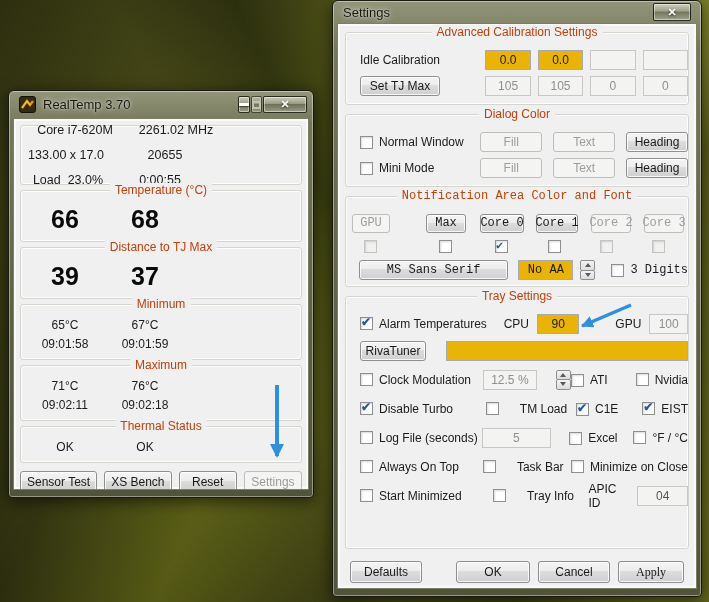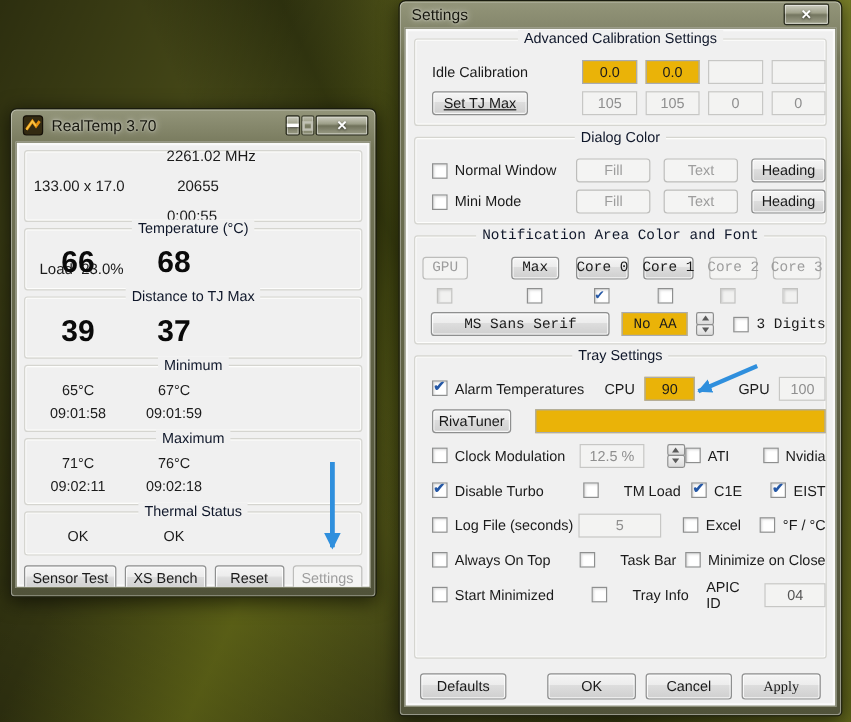--- a/index.html
+++ b/index.html
@@ -43,21 +43,21 @@
     background:#f0f0f0;
     border:1px solid #7c7f66;
     box-shadow:inset 0 0 0 2px #fafafa;
     position:relative; overflow:hidden;
   }
 
   
   .group { position:relative; border:1px solid #d5d5d0; border-radius:3px;
     box-shadow:inset 0 0 0 1px #fdfdfc; }
   .gl { position:absolute; top:-8px; left:50%; transform:translateX(-50%);
-    background:#f0f0f0; padding:0 5px; white-space:nowrap; font-size:12px; color:#0f172a; }
+    background:#f0f0f0; padding:0 5px; white-space:nowrap; font-size:12px; color:#c2410c; }
 
   
   .btn { display:inline-flex; align-items:center; justify-content:center;
     height:20px; padding:0 6px; font-size:12px; color:#1a1a1a;
     background:linear-gradient(180deg,#f5f5f5,#ececec 45%,#dddddd 46%,#cfcfcf);
     border:1px solid #8e8f8f; border-radius:3px;
     box-shadow:inset 0 0 0 1px rgba(255,255,255,.8); cursor:default; white-space:nowrap; }
   .btn.dis { color:#9d9d9d; background:#f4f4f3; border-color:#bdbdbb; box-shadow:none; }
   .field { height:20px; background:#eab308; border:1px solid #a9abb0;
     display:inline-flex; align-items:center; justify-content:center;
@@ -84,21 +84,21 @@
   #rt .client { height:372px; padding:6px 6px 5px 6px; }
   #rt .group { margin-bottom:5px; }
   .rt-icon { width:17px; height:17px; margin-right:7px; flex:none;
     background:#332a12; border-radius:3px; border:1px solid #151008;
     display:flex; align-items:center; justify-content:center; }
   #rt-min .bar { width:10px; height:3px; background:#fff; box-shadow:0 1px 1px rgba(0,0,0,.5); }
   #rt-max { opacity:.7; }
   #rt-max .sq { width:9px; height:8px; border:2px solid #d9d9d2; background:transparent; }
   .rt-info { height:60px; display:flex; flex-wrap:wrap; align-content:center; padding:4px 0; }
   .rt-info .cell { text-align:center; line-height:25px; font-size:12.5px; }
-  .rt-info .c-a { width:108px; } .rt-info .c-b { width:94px; white-space:pre;margin-top:44px; } .rt-info .c-c { width:90px; }
+  .rt-info .c-a { width:108px; } .rt-info .c-b { width:94px; white-space:pre; } .rt-info .c-c { width:90px; }
   .rt-big { height:52px; padding:14px 4px 0 4px; }
   .rt-big .vals { display:flex; }
   .rt-big .v { width:80px; text-align:center; font-size:25px; font-weight:bold; color:#0a0a0a; }
   .rt-two { height:56px; padding:11px 4px 0 4px; font-size:12px; }
   .rt-two .r { display:flex; line-height:19px; }
   .rt-two .c { width:80px; text-align:center; }
   .rt-thermal { height:37px; padding:12px 4px 0 4px; }
   .rt-thermal .r { display:flex; line-height:16px; }
   .rt-thermal .c { width:80px; text-align:center; }
   .rt-btnrow { display:flex; gap:7px; margin-top:8px; }
@@ -108,21 +108,21 @@
   #st { left:332px; top:0px; width:370px; height:597px; }
   #st .titlebar { height:22px; padding:0 6px 0 6px; }
   #st .tb-btn { width:38px; height:18px; }
   #st .client { height:566px; padding:8px 7px 0 7px; }
   #st .group { margin-bottom:9px; }
 
   .g1 { height:73px; padding:14px 0 0 14px; }
   .g1 .row { display:flex; align-items:center; height:26px; }
   .g1 .lab { width:120px; }
   .g1 .btnc { width:120px; }
-  .g1 .btnc .btn { width:80px;text-decoration:underline; }
+  .g1 .btnc .btn { width:80px; }
   .g1 .field { width:46px; margin-left:7px; }
 
   .g2 { height:73px; padding:14px 0 0 14px; }
   .g2 .row { display:flex; align-items:center; height:26px; }
   .g2 .c1 { width:114px; display:flex; align-items:center; }
   .g2 .btn { width:64px; margin-left:11px; }
   .g2 .btn:first-of-type { margin-left:0; }
 
   .g3 { height:91px; padding:14px 0 0 0;font-family:Liberation Mono, monospace; }
   .g3 .brow { display:flex; align-items:center; height:24px; }
@@ -130,21 +130,21 @@
   .g3 .crow { display:flex; align-items:center; height:22px; }
   .g3 .frow { display:flex; align-items:center; height:26px; padding-left:13px; }
   .g3 .font-btn { width:172px; }
   .g3 .aa { width:64px; margin-left:10px; }
   .g3 .spin { margin-left:7px; }
 
   .g4 { height:253px; padding:13px 0 0 0; }
   .g4 .row { display:flex; align-items:center; height:29px; padding-left:14px; }
   .g4 .c1 { width:148px; display:flex; align-items:center; }
   .g4 .c2 { width:106px; display:flex; align-items:center;gap:15px; }
-  .g4 .c3 { width:78px; display:flex; align-items:flex-start; }
+  .g4 .c3 { width:78px; display:flex; align-items:flex-end; }
   .g4 .c4 { flex:1; display:flex; align-items:center; }
   .g4 .row-alarm { height:27px; }
   .g4 .exe-btn { width:66px; height:20px; }
   .g4 .exe-field { width:252px; margin-left:20px; }
 
   .footer { display:flex; align-items:center; margin-top:12px; padding:0 5px; }
   .footer .btn { height:22px; }
   #btn-defaults { width:72px; }
   #btn-ok { width:74px; margin-left:auto; }
   #btn-cancel { width:72px; margin-left:8px; }

